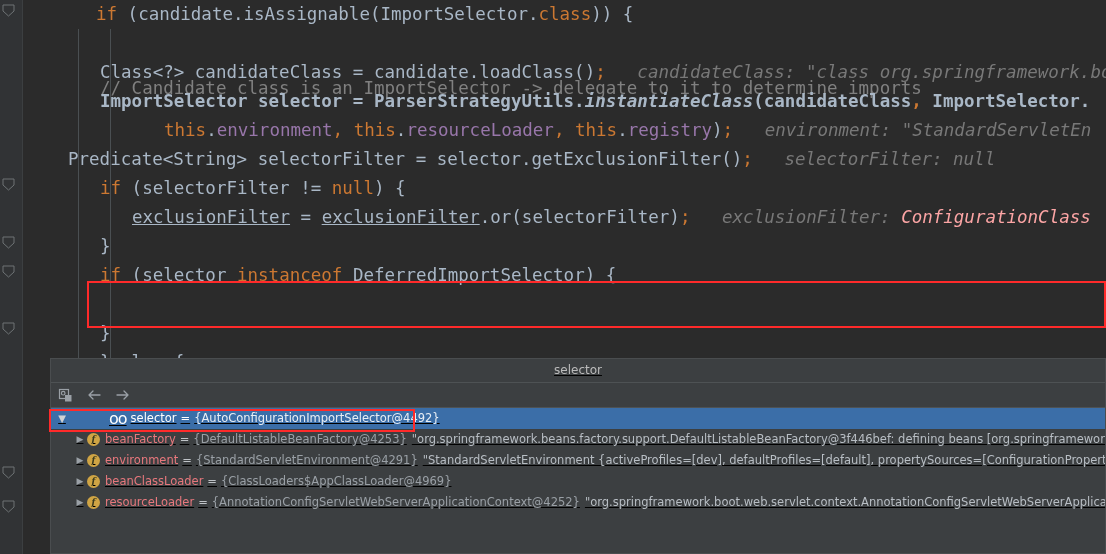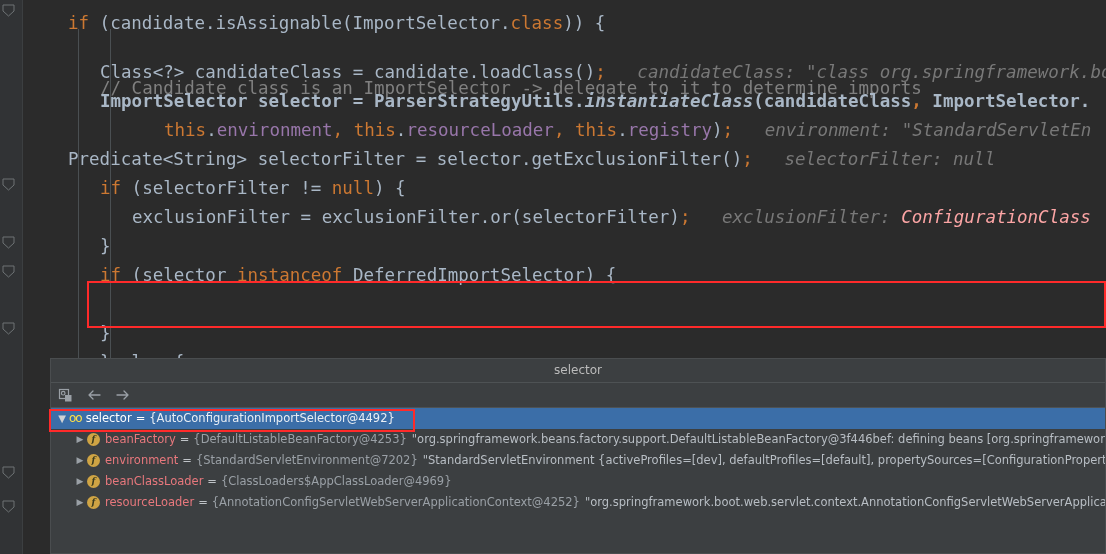--- a/index.html
+++ b/index.html
@@ -62,21 +62,21 @@
     position: absolute;
     width: 1px;
     background: #4a4f52;
   }
 
   
   .kw   { color: #cc7832; }
   .cmt  { color: #808080; }
   .fld  { color: #9876aa; }
   .plain{ color: #a9b7c6; }
-  .und  { text-decoration-color:#a9b7c6; }
+  .und  { text-decoration: underline; text-decoration-color:#a9b7c6; }
   .ital { font-style: italic; }
   .hint { color: #787878; font-style: italic; }
   .hintwarn { color: #fca5a5; font-style: italic; }
 
   
   .redbox {
     position: absolute;
     border: 2px solid #ff2a2a;
     box-sizing: border-box;
     pointer-events: none;
@@ -86,20 +86,21 @@
   
   .popup {
     position: absolute;
     left: 50px; top: 358px;
     width: 1056px; height: 196px;
     background: #3c3f41;
     border: 1px solid #4a4d4f;
     box-sizing: border-box;
     z-index: 20;
     overflow: hidden;
+    text-decoration: underline;
   }
   .popup-title {
     height: 23px;
     line-height: 23px;
     text-align: center;
     color: #bbbbbb;
     font-family: "DejaVu Sans", sans-serif;
     font-size: 12px;
     background: #3c3f41;
     border-bottom: 1px solid #4e5254;
@@ -137,25 +138,26 @@
   .tri {
     width: 14px;
     color: #9aa0a6;
     font-size: 9px;
     display: inline-block;
     text-align: center;
     flex: 0 0 14px;
   }
   .tri.open { color: #cfd2d4; font-size: 10px; }
   .oo {
-    color: #fde047;
-    font-size: 12px;
+    color: #ffffff;
+    font-size: 16px;
     letter-spacing: -1px;
     margin-right: 4px;
     font-family: "DejaVu Sans", sans-serif;
+    margin-left: 40px;
   }
   .fico {
     width: 13px; height: 13px;
     border-radius: 50%;
     background: #cfa444;
     color: #3b3b1e;
     font-size: 9px;
     font-style: italic;
     font-weight: bold;
     line-height: 13px;
@@ -218,21 +220,21 @@
       </div>
     </div>
 
     <div class="gutter2"></div>
 
     <div class="indent-guide" style="left:78px; top:29px;  height:331px;"></div>
     <div class="indent-guide" style="left:78px; top:476px; height:78px;"></div>
     <div class="indent-guide" style="left:110px; top:29px; height:331px;"></div>
 
     <div class="code-layer" id="code-layer">
-        <div class="line" style="top: 0px;"><span class="txt" style="padding-left: 68px; margin-top: 9px;"><span class="kw">if</span><span class="plain"> (candidate.isAssignable(ImportSelector.</span><span class="kw">class</span><span class="plain">)) {</span></span></div>
+        <div class="line" style="top: 0px;"><span class="txt" style="padding-left: 96px;"><span class="kw">if</span><span class="plain"> (candidate.isAssignable(ImportSelector.</span><span class="kw">class</span><span class="plain">)) {</span></span></div>
         <div class="line" style="top: 29px; margin-top: 45px;"><span class="txt" style="padding-left: 100px;"><span class="cmt">// Candidate class is an ImportSelector -&gt; delegate to it to determine imports</span></span></div>
         <div class="line" style="top: 58px;"><span class="txt" style="padding-left: 100px;"><span class="plain">Class&lt;?&gt; candidateClass = candidate.loadClass()</span><span class="kw">;</span><span class="hint">   candidateClass: "class org.springframework.bo</span></span></div>
         <div class="line" style="top: 87px;"><span class="txt" style="padding-left: 100px; font-weight: bold;"><span class="plain">ImportSelector selector = ParserStrategyUtils.</span><span class="plain ital">instantiateClass</span><span class="plain">(candidateClass</span><span class="kw">,</span><span class="plain"> ImportSelector.</span></span></div>
         <div class="line" style="top: 116px;"><span class="txt" style="padding-left: 164px;"><span class="kw">this</span><span class="plain">.</span><span class="fld">environment</span><span class="kw">,</span><span class="plain"> </span><span class="kw">this</span><span class="plain">.</span><span class="fld">resourceLoader</span><span class="kw">,</span><span class="plain"> </span><span class="kw">this</span><span class="plain">.</span><span class="fld">registry</span><span class="plain">)</span><span class="kw">;</span><span class="hint">   environment: "StandardServletEn</span></span></div>
         <div class="line" style="top: 145px;"><span class="txt" style="padding-left: 68px;"><span class="plain">Predicate&lt;String&gt; selectorFilter = selector.getExclusionFilter()</span><span class="kw">;</span><span class="hint">   selectorFilter: null</span></span></div>
         <div class="line" style="top: 174px;"><span class="txt" style="padding-left: 100px;"><span class="kw">if</span><span class="plain"> (selectorFilter != </span><span class="kw">null</span><span class="plain">) {</span></span></div>
         <div class="line" style="top: 203px;"><span class="txt" style="padding-left: 132px;"><span class="plain und">exclusionFilter</span><span class="plain"> = </span><span class="plain und">exclusionFilter</span><span class="plain">.or(selectorFilter)</span><span class="kw">;</span><span class="hint">   exclusionFilter: </span><span class="hintwarn">ConfigurationClass</span></span></div>
         <div class="line" style="top: 232px;"><span class="txt" style="padding-left: 100px;"><span class="plain">}</span></span></div>
         <div class="line" style="top: 261px;"><span class="txt" style="padding-left: 100px;"><span class="kw">if</span><span class="plain"> (selector </span><span class="kw">instanceof</span><span class="plain"> DeferredImportSelector) {</span></span></div>
         <div class="line" style="top: 319px;"><span class="txt" style="padding-left: 100px;"><span class="plain">}</span></span></div>
@@ -284,21 +286,21 @@
           <span class="vname">beanFactory</span>
           <span class="veq">=</span>
           <span class="vtype">{DefaultListableBeanFactory@4253}</span>
           <span class="vval">"org.springframework.beans.factory.support.DefaultListableBeanFactory@3f446bef: defining beans [org.springframework</span>
         </div>
         <div class="trow indent1">
           <span class="tri">▶</span>
           <span class="fico">f</span>
           <span class="vname">environment</span>
           <span class="veq">=</span>
-          <span class="vtype">{StandardServletEnvironment@7202}</span>
+          <span class="vtype">{StandardServletEnvironment@4291}</span>
           <span class="vval">"StandardServletEnvironment {activeProfiles=[dev], defaultProfiles=[default], propertySources=[ConfigurationPropertyS</span>
         </div>
         <div class="trow indent1">
           <span class="tri">▶</span>
           <span class="fico">f</span>
           <span class="vname">beanClassLoader</span>
           <span class="veq">=</span>
           <span class="vtype">{ClassLoaders$AppClassLoader@4969}</span>
         </div>
         <div class="trow indent1">

